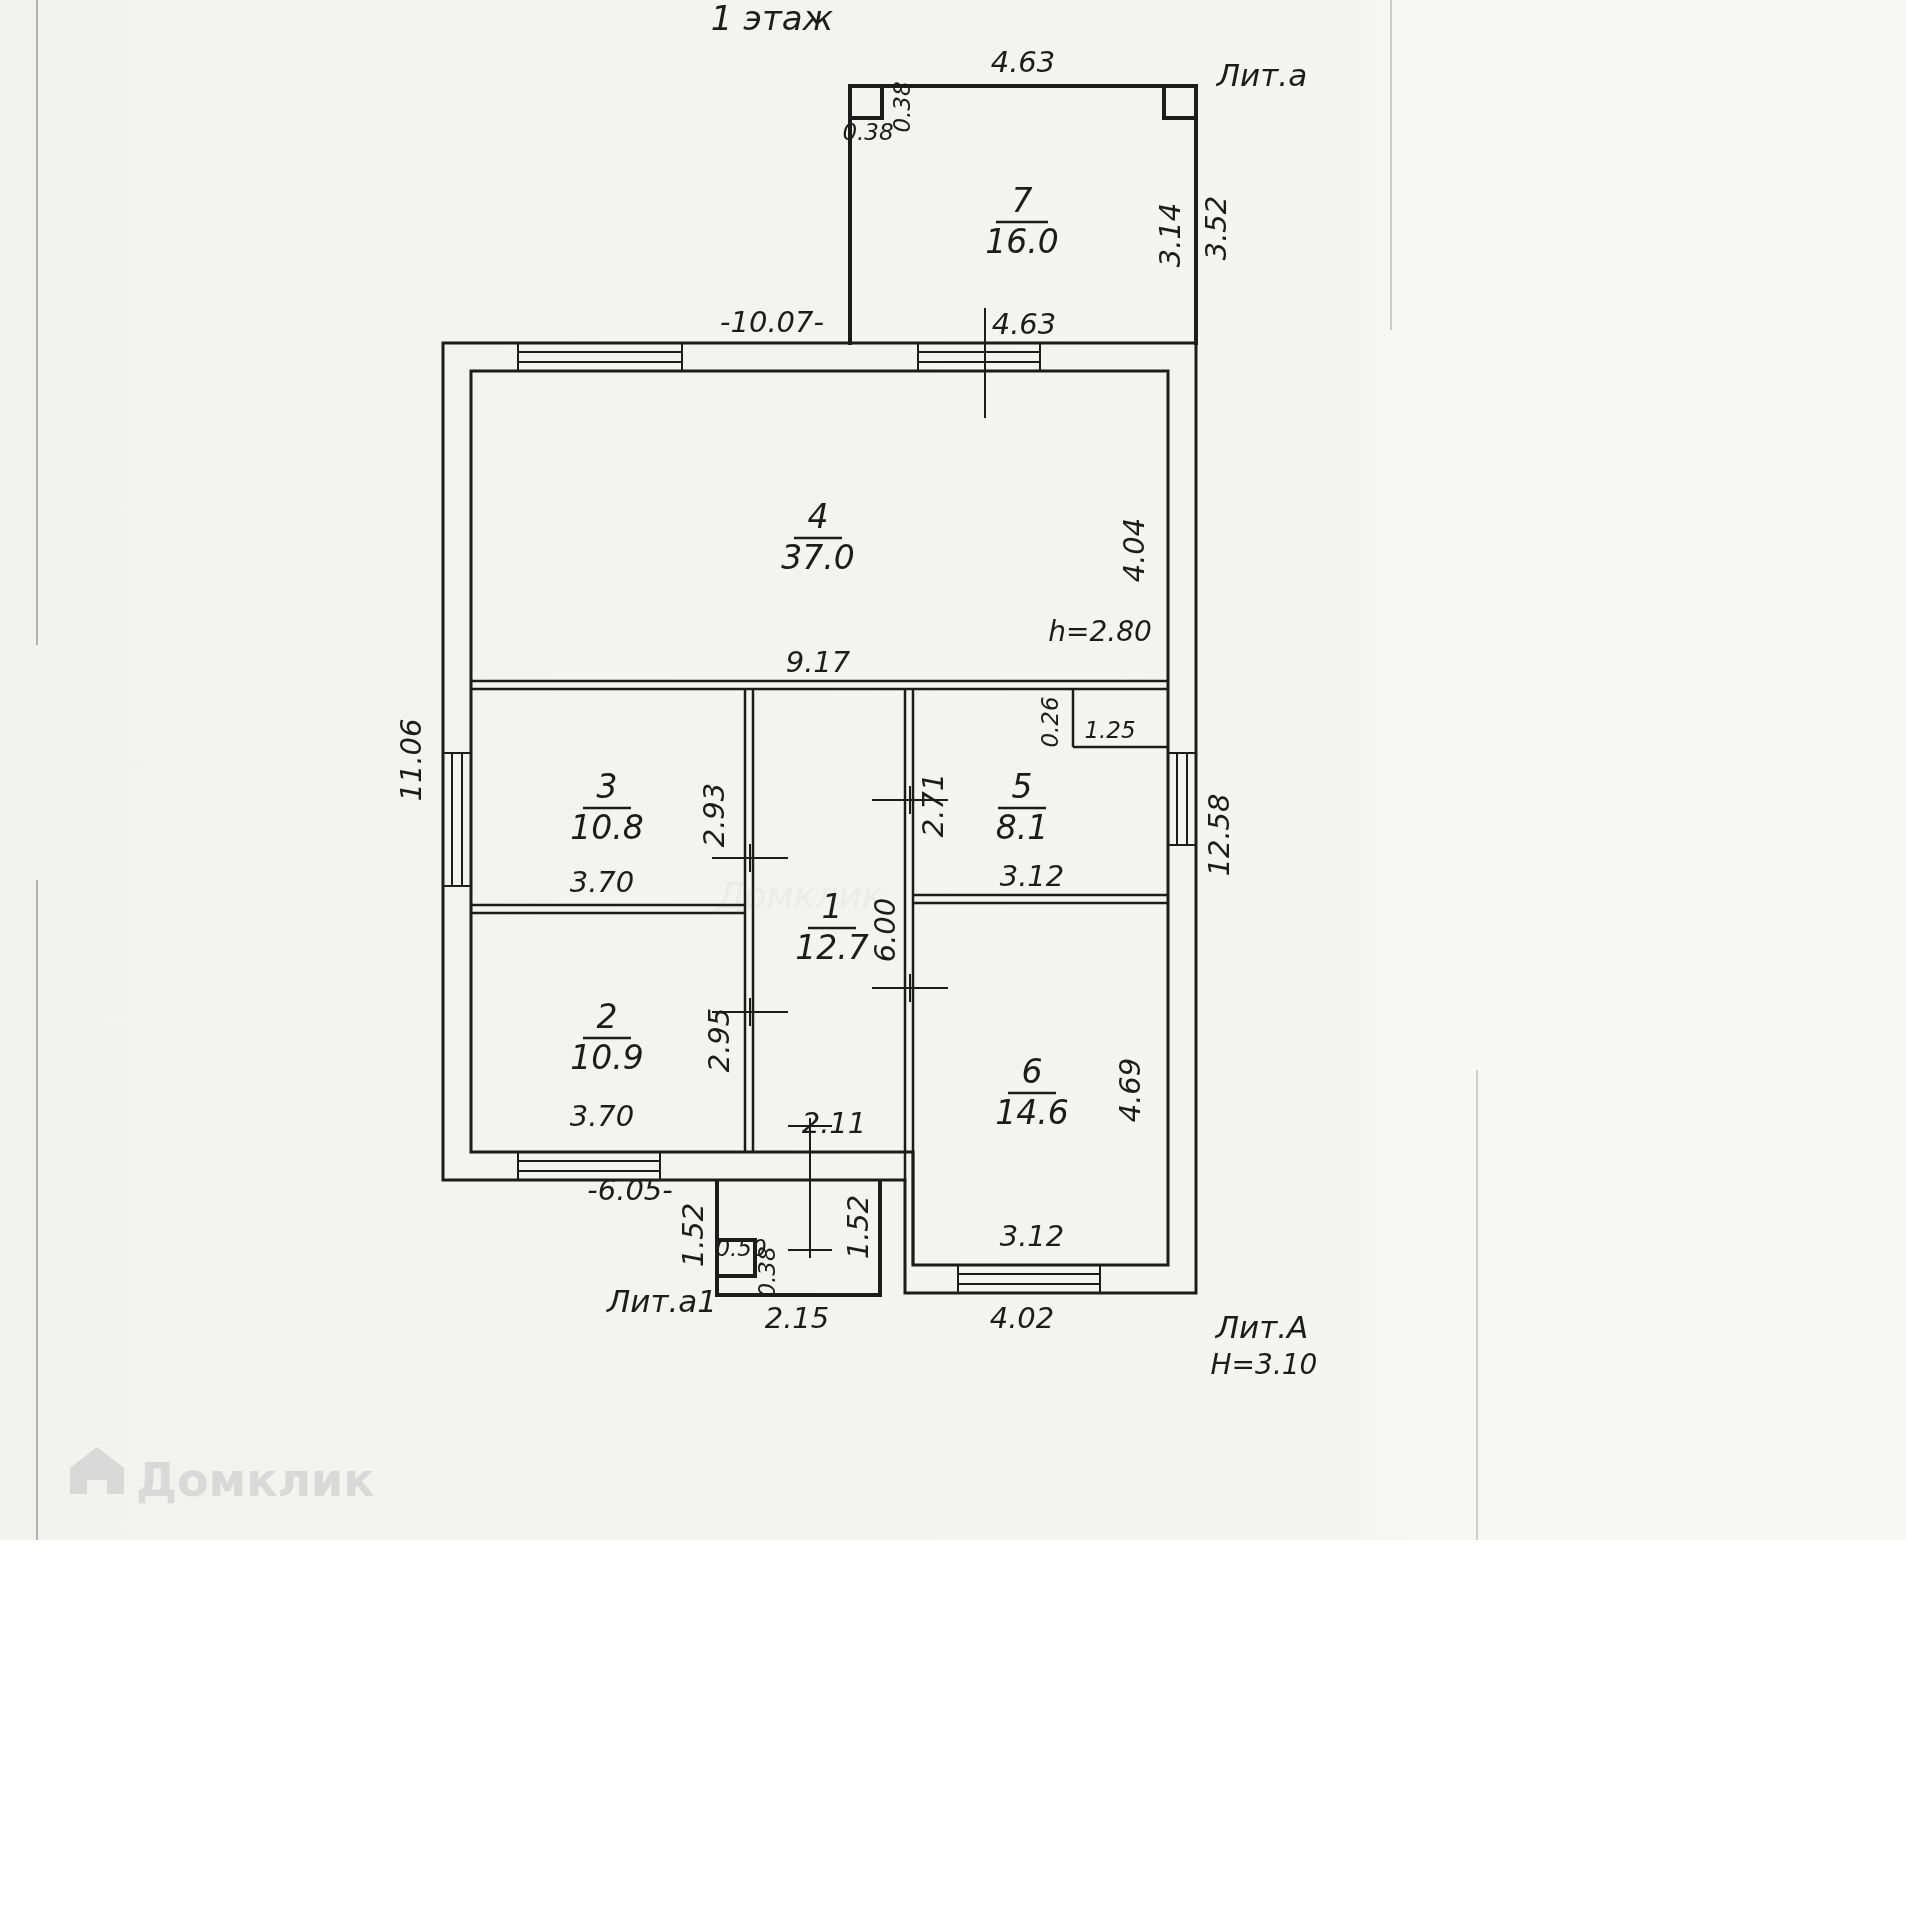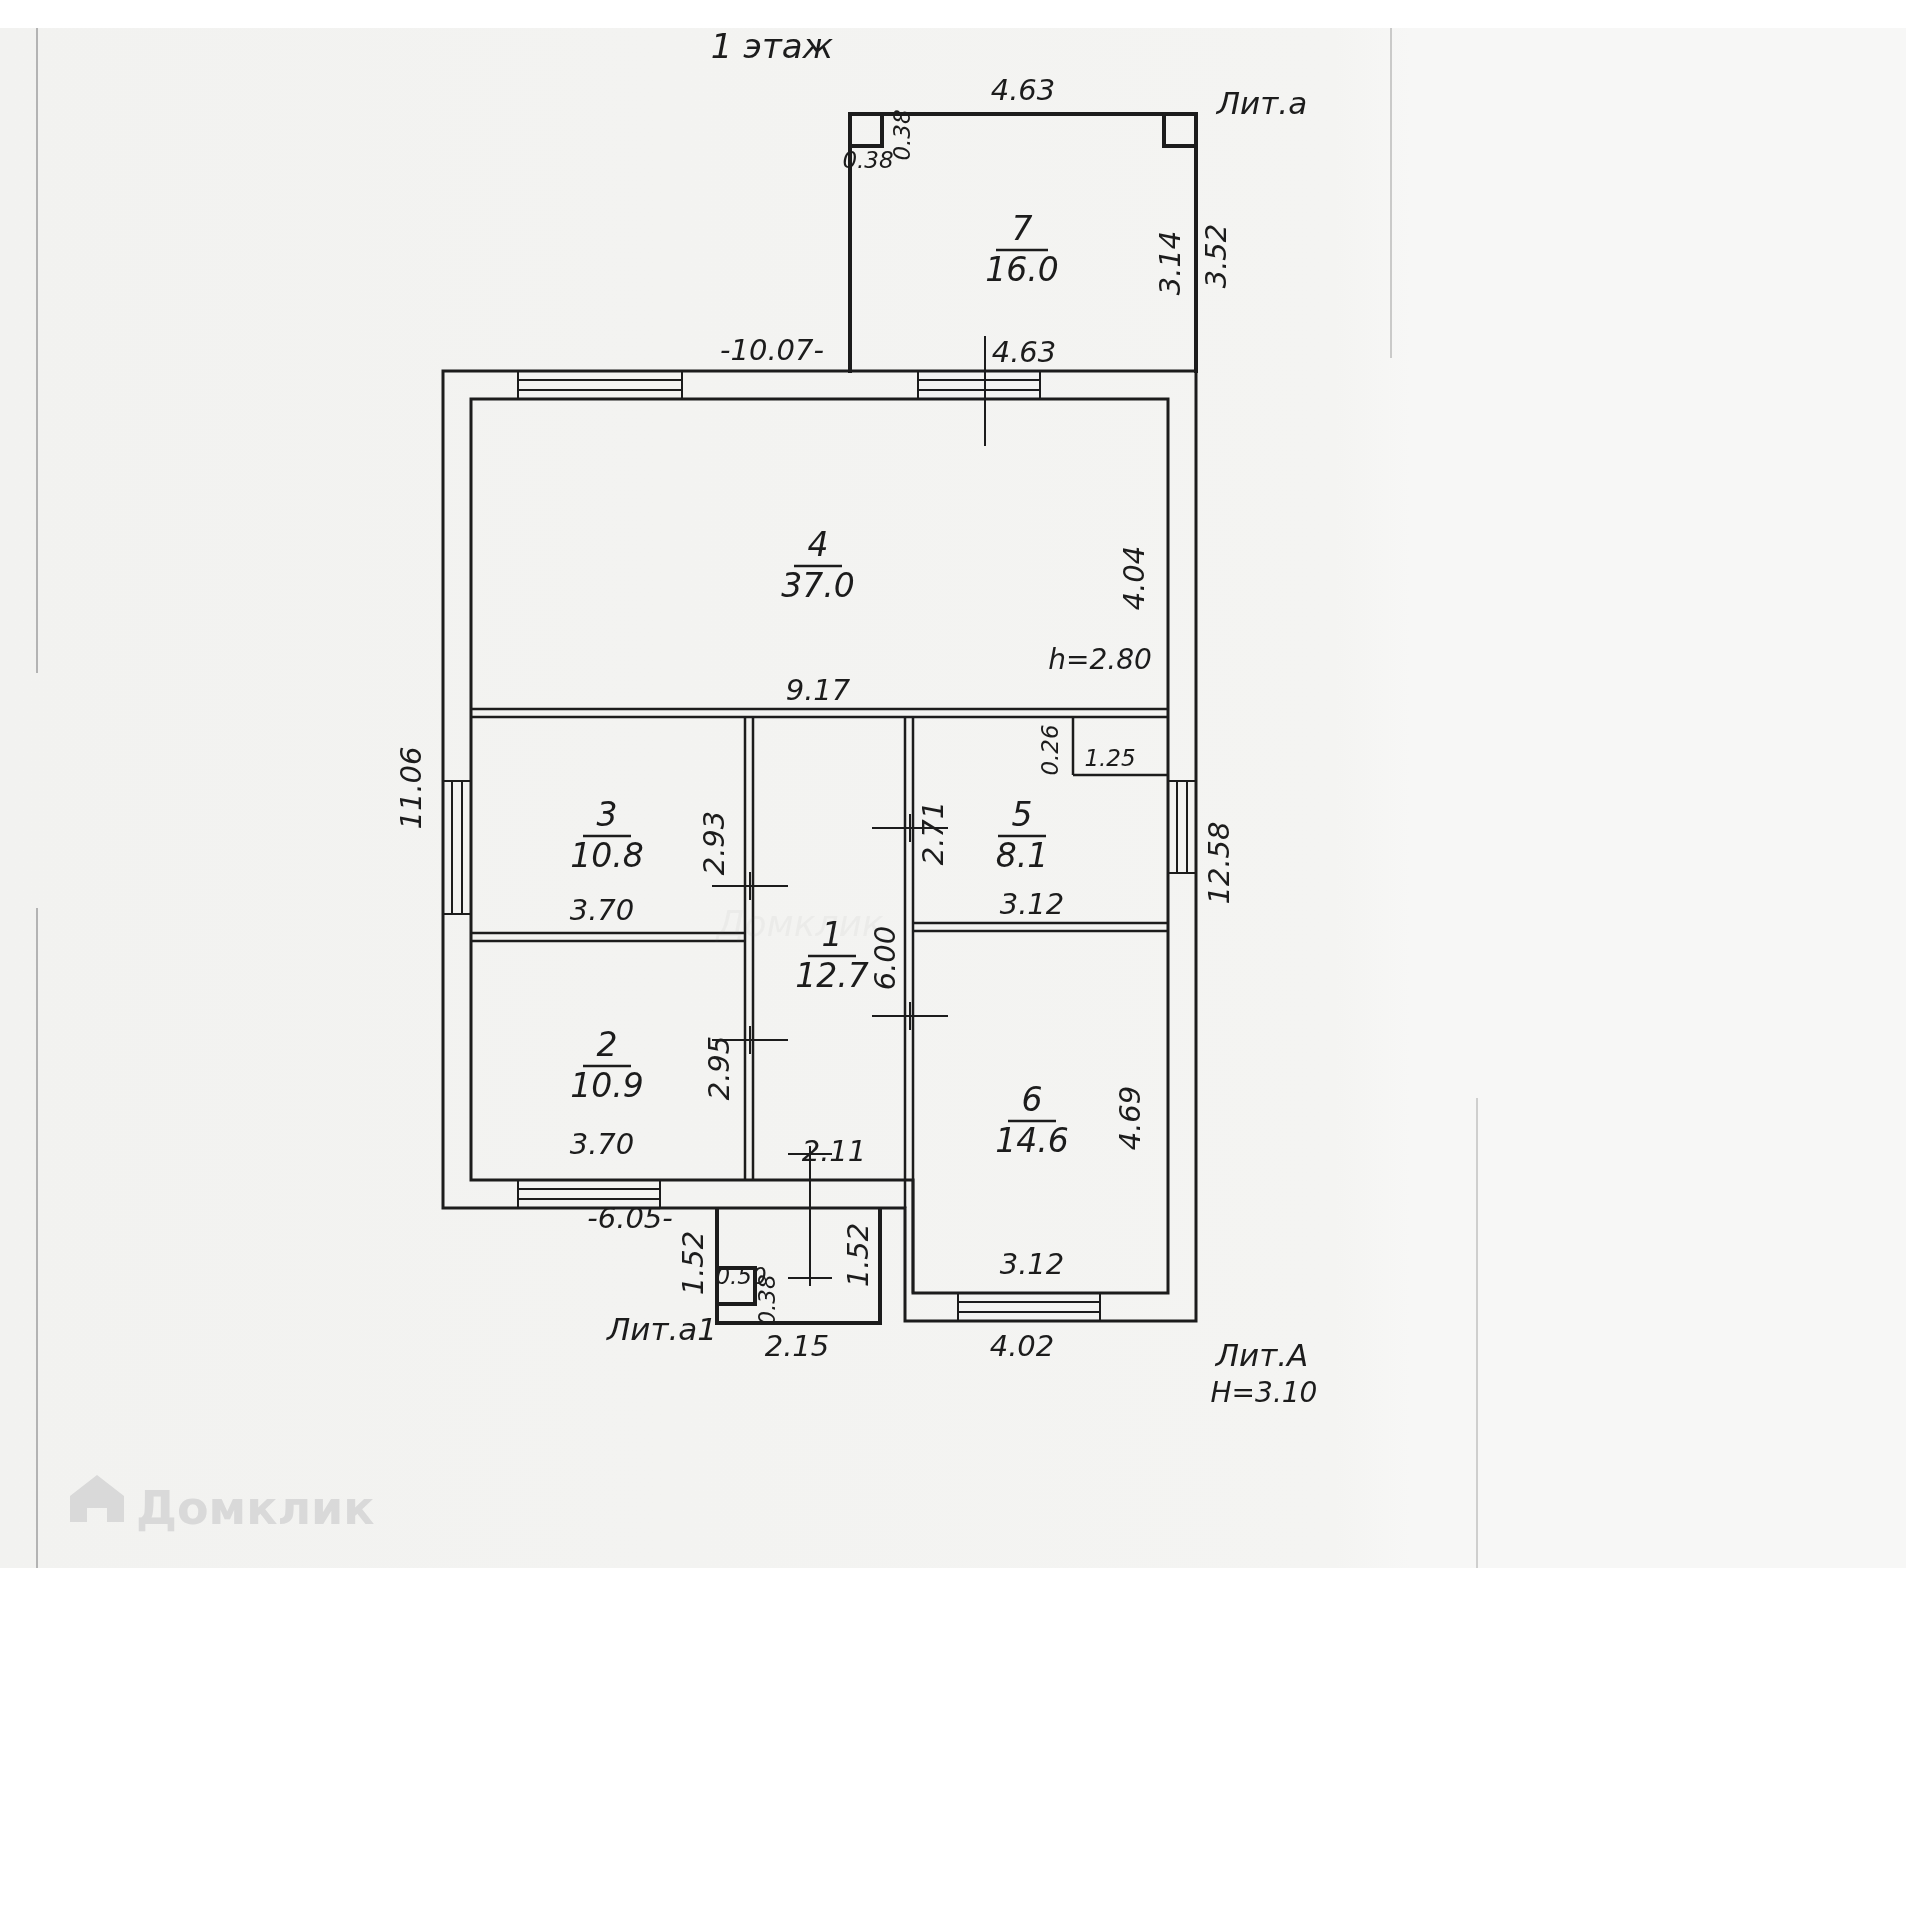--- a/index.html
+++ b/index.html
@@ -1,21 +1,20 @@
 <!DOCTYPE html>
 <html><head>
 <meta charset="utf-8">
 <style>
   html,body{margin:0;padding:0;}
   .page{
     position:relative;
     width:1906px;height:1540px;
     background:linear-gradient(90deg,#f2f2f0 0%,#f4f4f2 70%,#f7f7f6 74%,#f7f7f6 100%);
     overflow:hidden;
-    margin-top:28px;
   }
   svg{display:block;}
   .ln{stroke:#1c1c1c;fill:none;}
   .w4{stroke-width:4;}
   .w3{stroke-width:3;}
   .w25{stroke-width:2.5;}
   .w2{stroke-width:2;}
   .scan{stroke:#9f9f9f;stroke-width:2;opacity:.75;}
   .t{font-family:"DejaVu Sans",sans-serif;font-style:italic;fill:#1c1c1c;text-anchor:middle;}
   .title{font-size:34px;}

